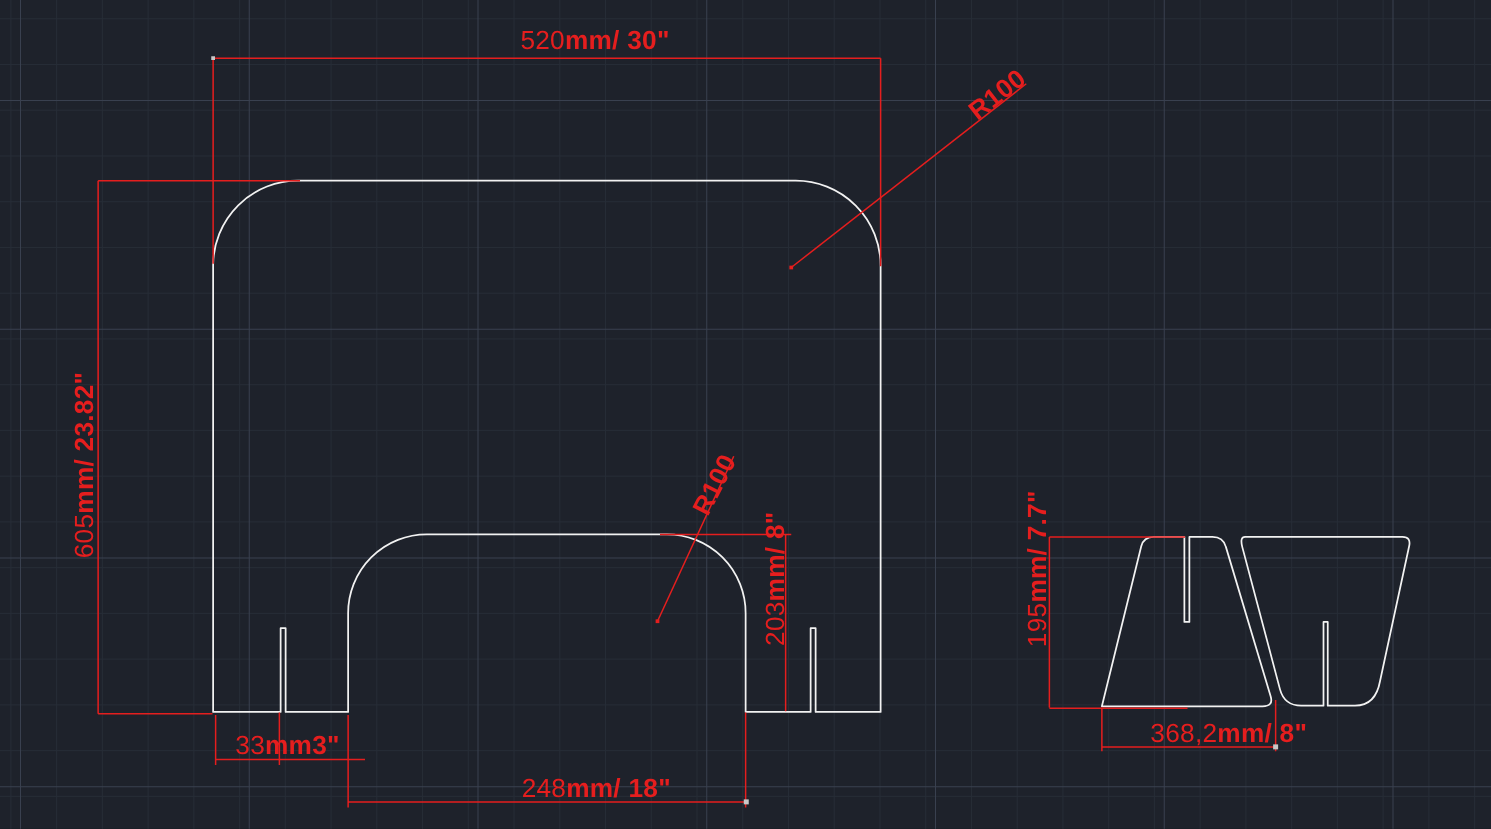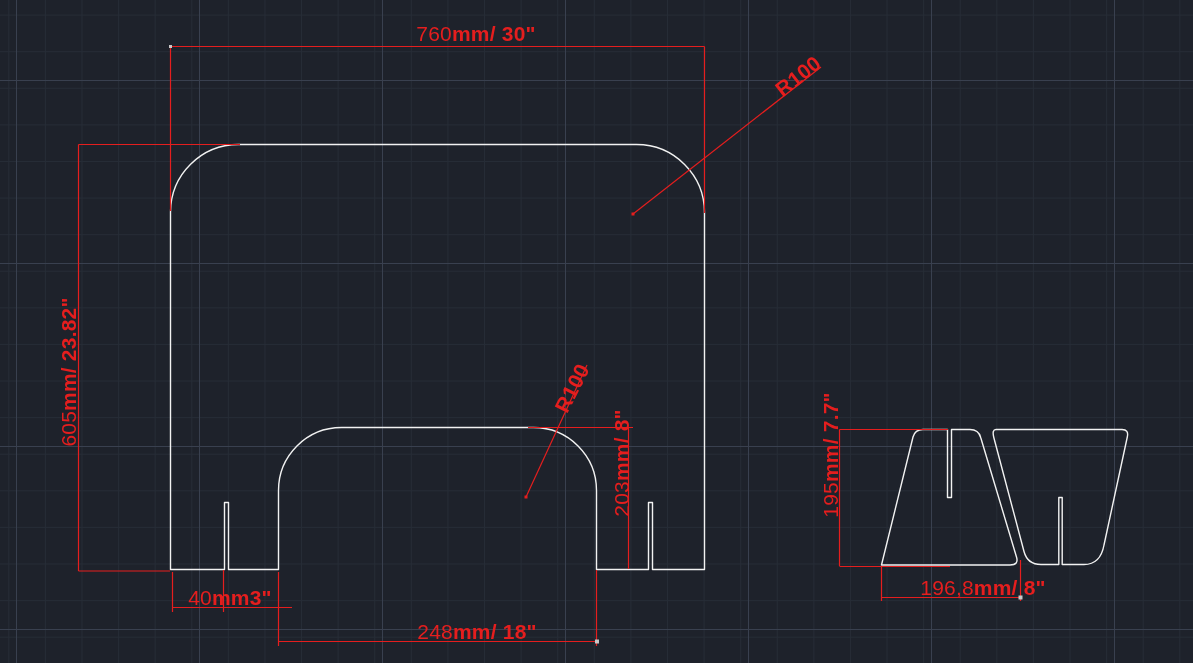--- a/index.html
+++ b/index.html
@@ -99,48 +99,48 @@
     <g>
       <rect x="631.5" y="212.5" width="3" height="3" fill="var(--dimension)"></rect>
       <rect x="524.5" y="495.5" width="3" height="3" fill="var(--dimension)"></rect>
       <rect x="595" y="639.5" width="4" height="4" fill="#c8c8c8"></rect>
       <rect x="169" y="45" width="3" height="3" fill="#c8c8c8"></rect>
       <rect x="1018.5" y="595.5" width="4" height="4" fill="#c8c8c8"></rect>
     </g>
   </svg>
 
   <div class="lbl" style="left:476px;top:33px">
-    <span class="v">760</span><span class="u">mm/ 30"</span>
+    <span class="v">520</span><span class="u">mm/ 30"</span>
   </div>
 
   <div class="lbl rot90" style="left:68px;top:372px">
     <span class="v">605</span><span class="u">mm/ 23.82"</span>
   </div>
 
   <div class="lbl rot38" style="left:798px;top:76px">
     <span class="u">R100</span>
   </div>
 
   <div class="lbl rot63" style="left:572px;top:388px">
     <span class="u">R100</span>
   </div>
 
   <div class="lbl rot90" style="left:621px;top:463px">
     <span class="v">203</span><span class="u">mm/ 8"</span>
   </div>
 
   <div class="lbl" style="left:230px;top:597px">
-    <span class="v">40</span><span class="u">mm3"</span>
+    <span class="v">33</span><span class="u">mm3"</span>
   </div>
 
   <div class="lbl" style="left:477px;top:631px">
     <span class="v">248</span><span class="u">mm/ 18"</span>
   </div>
 
   <div class="lbl rot90" style="left:830px;top:455px">
     <span class="v">195</span><span class="u">mm/ 7.7"</span>
   </div>
 
   <div class="lbl" style="left:983px;top:587px">
-    <span class="v">196,8</span><span class="u">mm/ 8"</span>
+    <span class="v">368,2</span><span class="u">mm/ 8"</span>
   </div>
 
 </div>
 
 </body></html>

